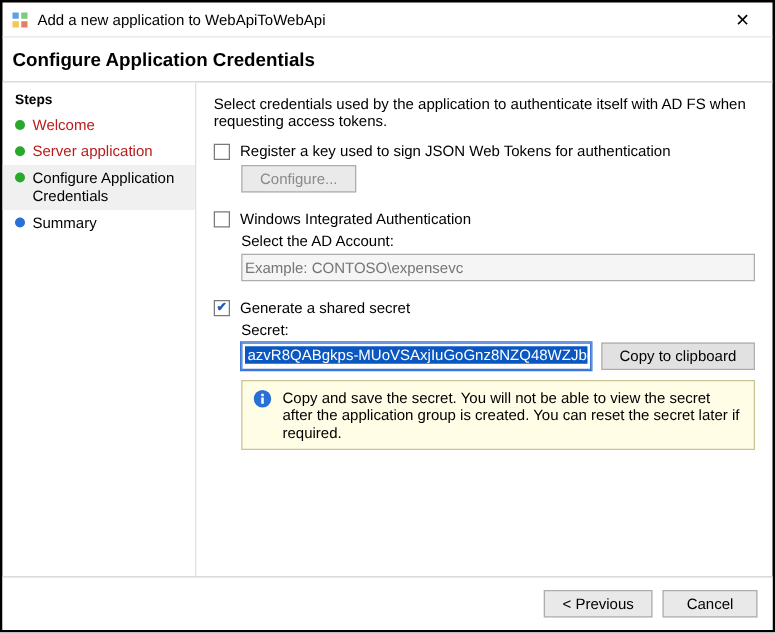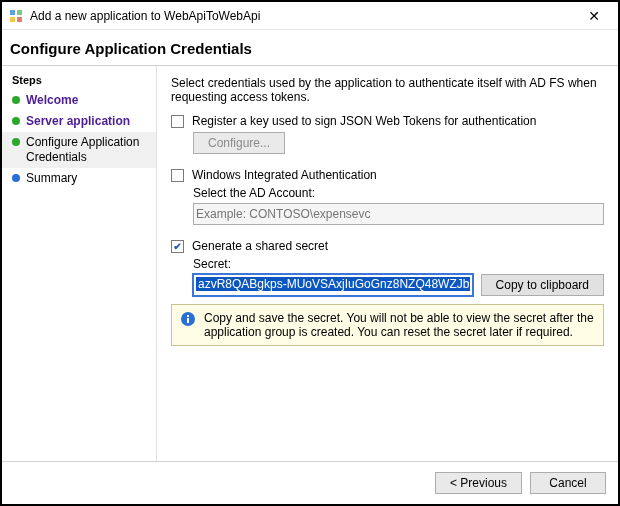--- a/index.html
+++ b/index.html
@@ -72,21 +72,21 @@
     cursor: pointer;
   }
   .step.active { background: #f0f0f0; }
   .bullet {
     width: 8px; height: 8px; border-radius: 50%;
     margin-top: 3px; margin-right: 6px;
     flex: 0 0 8px;
   }
   .bullet.done { background: #2aa82a; }
   .bullet.todo { background: #2a6fd6; }
-  .step-label.link { color: #4c1d95; font-weight: bold; }
+  .step-label.link { color: #b91c1c; }
   .step-label { color: #000; }
   .content {
     flex: 1;
     padding: 8px 14px 8px 14px;
     overflow: auto;
   }
   .intro { margin: 2px 0 10px 0; }
   .row { display: flex; align-items: flex-end; margin: 4px 0; }
   .checkbox {
     width: 13px; height: 13px;
@@ -134,20 +134,21 @@
   }
   .secret-text {
     background: #0a57c2; color: #fff;
     padding: 0 2px;
     display: inline-block;
     white-space: nowrap;
     overflow: hidden;
     max-width: 100%;
   }
   .notice {
+    margin-left: 22px;
     border: 1px solid #c9c395;
     background: #fffde6;
     display: flex;
     padding: 6px 8px;
     gap: 8px;
     align-items: flex-start;
   }
   .info-icon {
     width: 16px; height: 16px; flex: 0 0 16px;
     display: inline-flex; align-items: center; justify-content: center;

